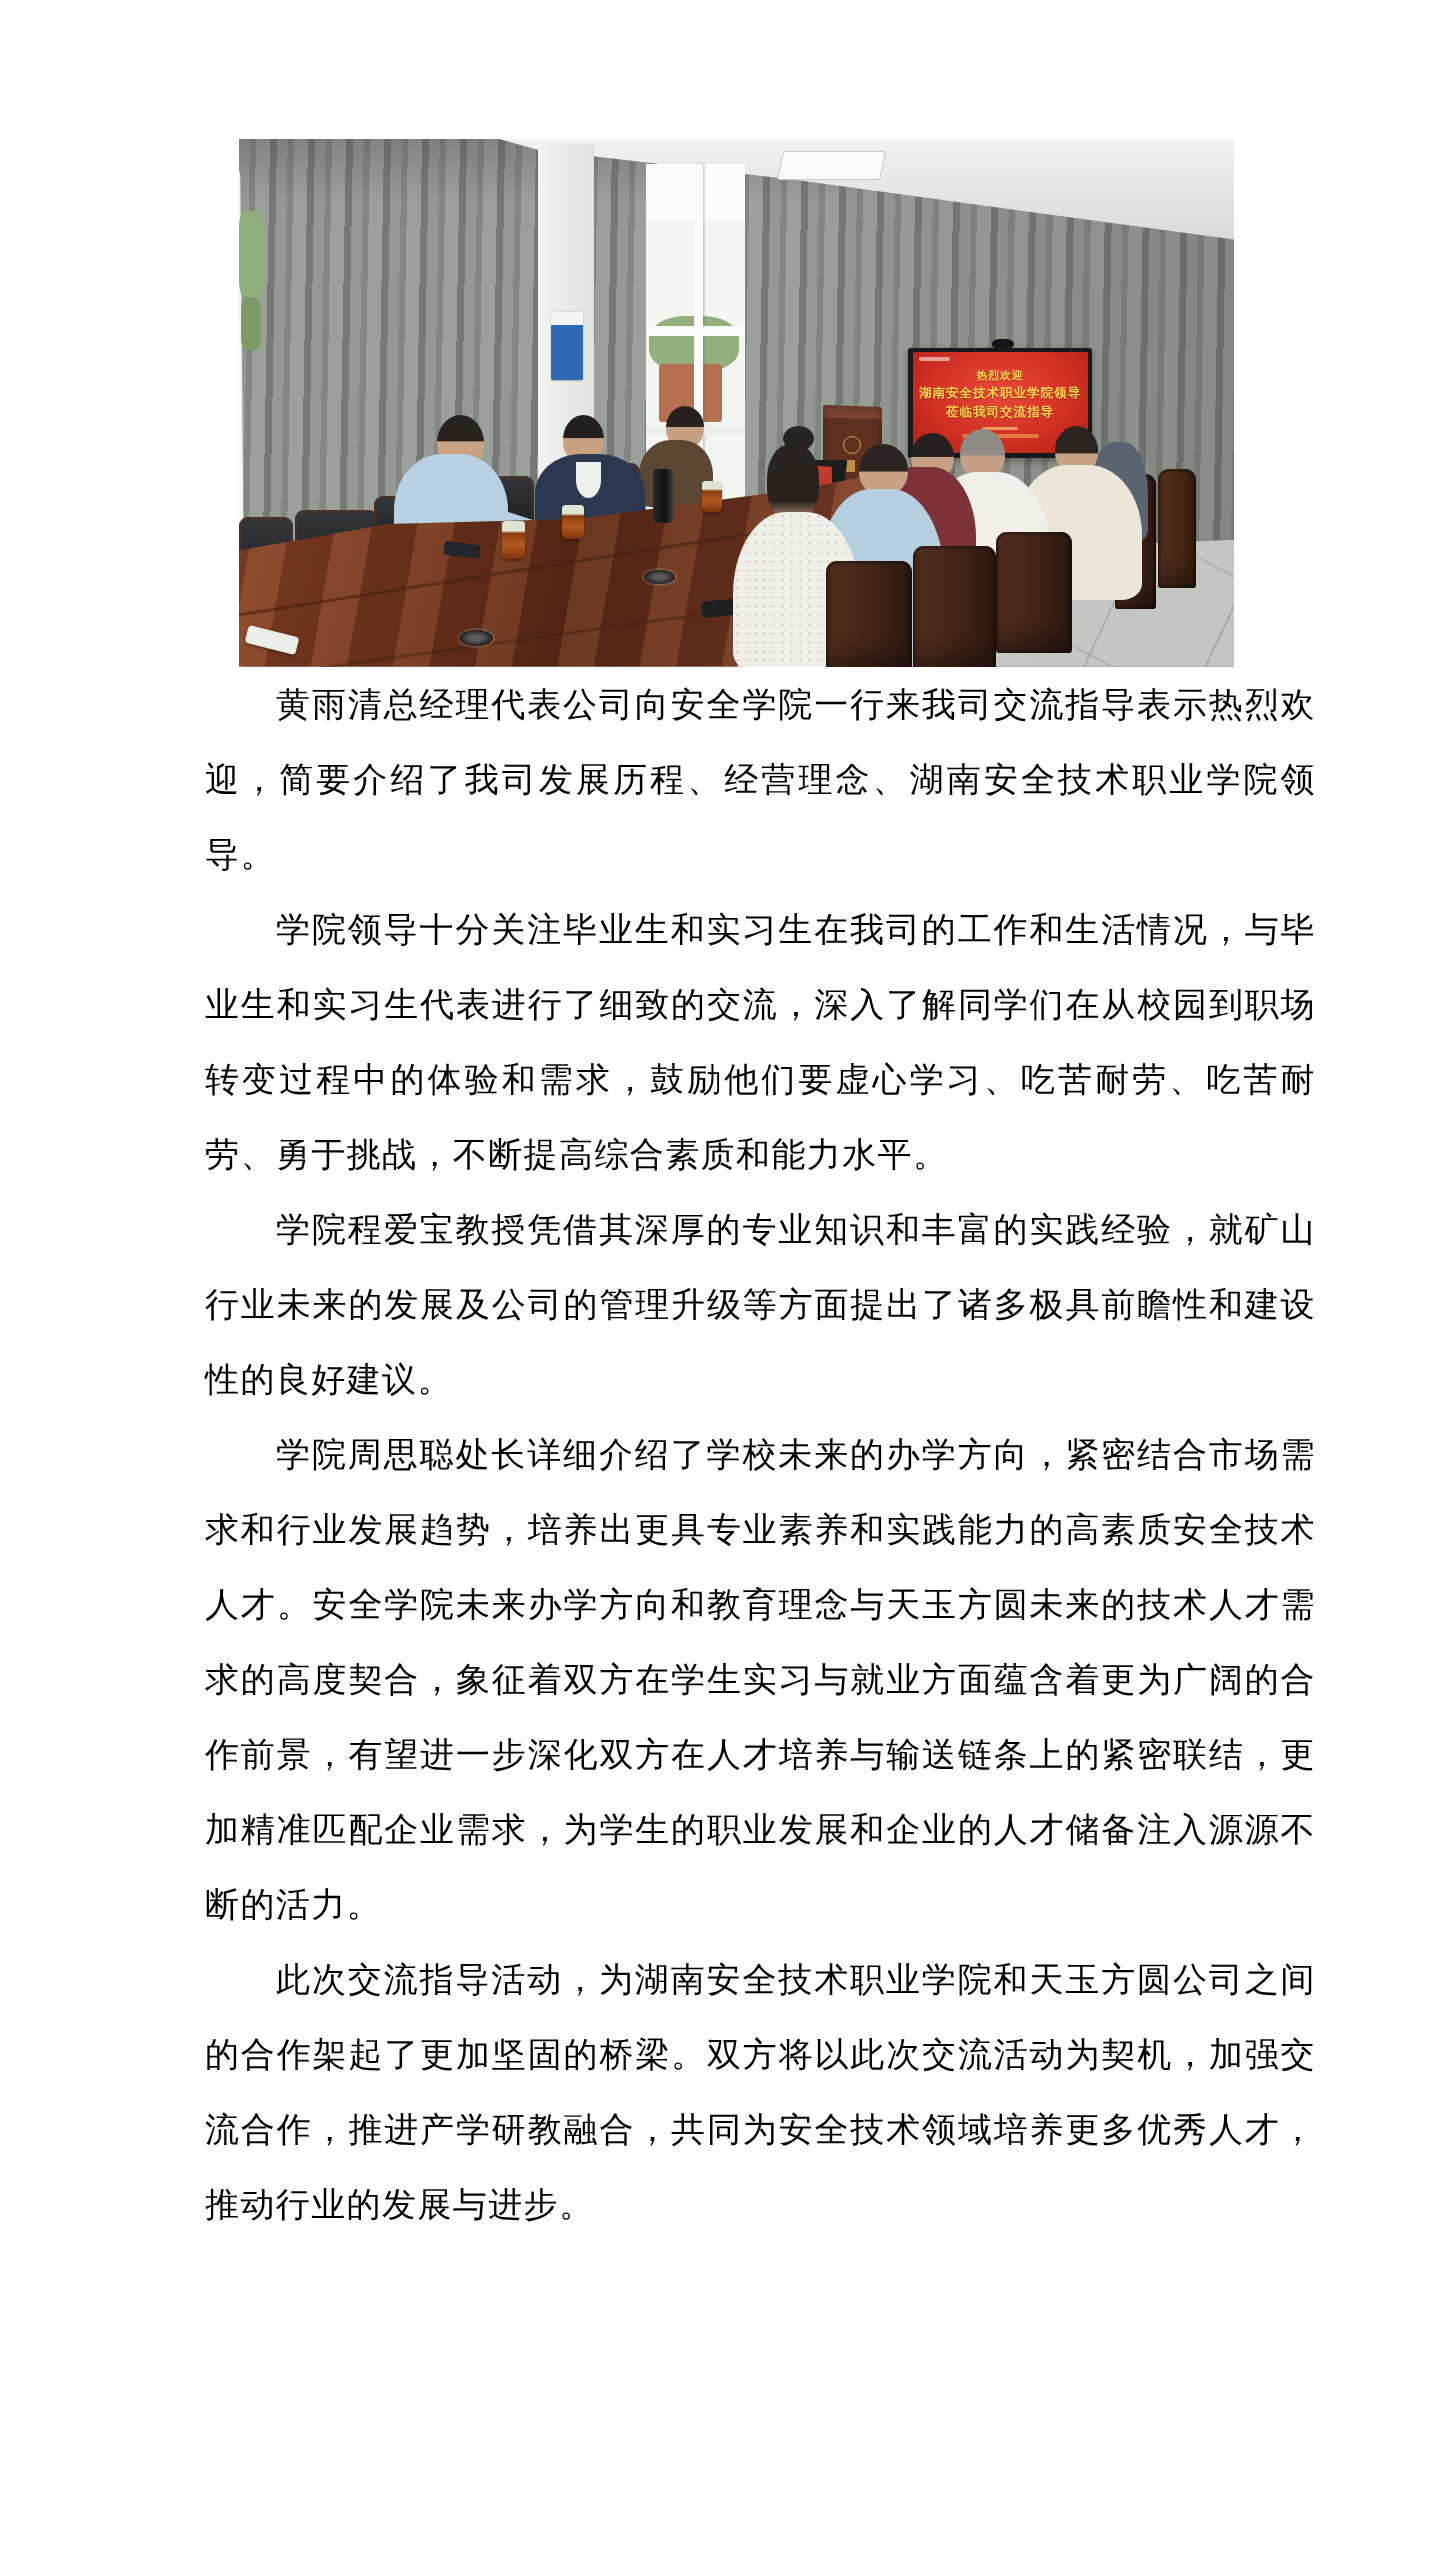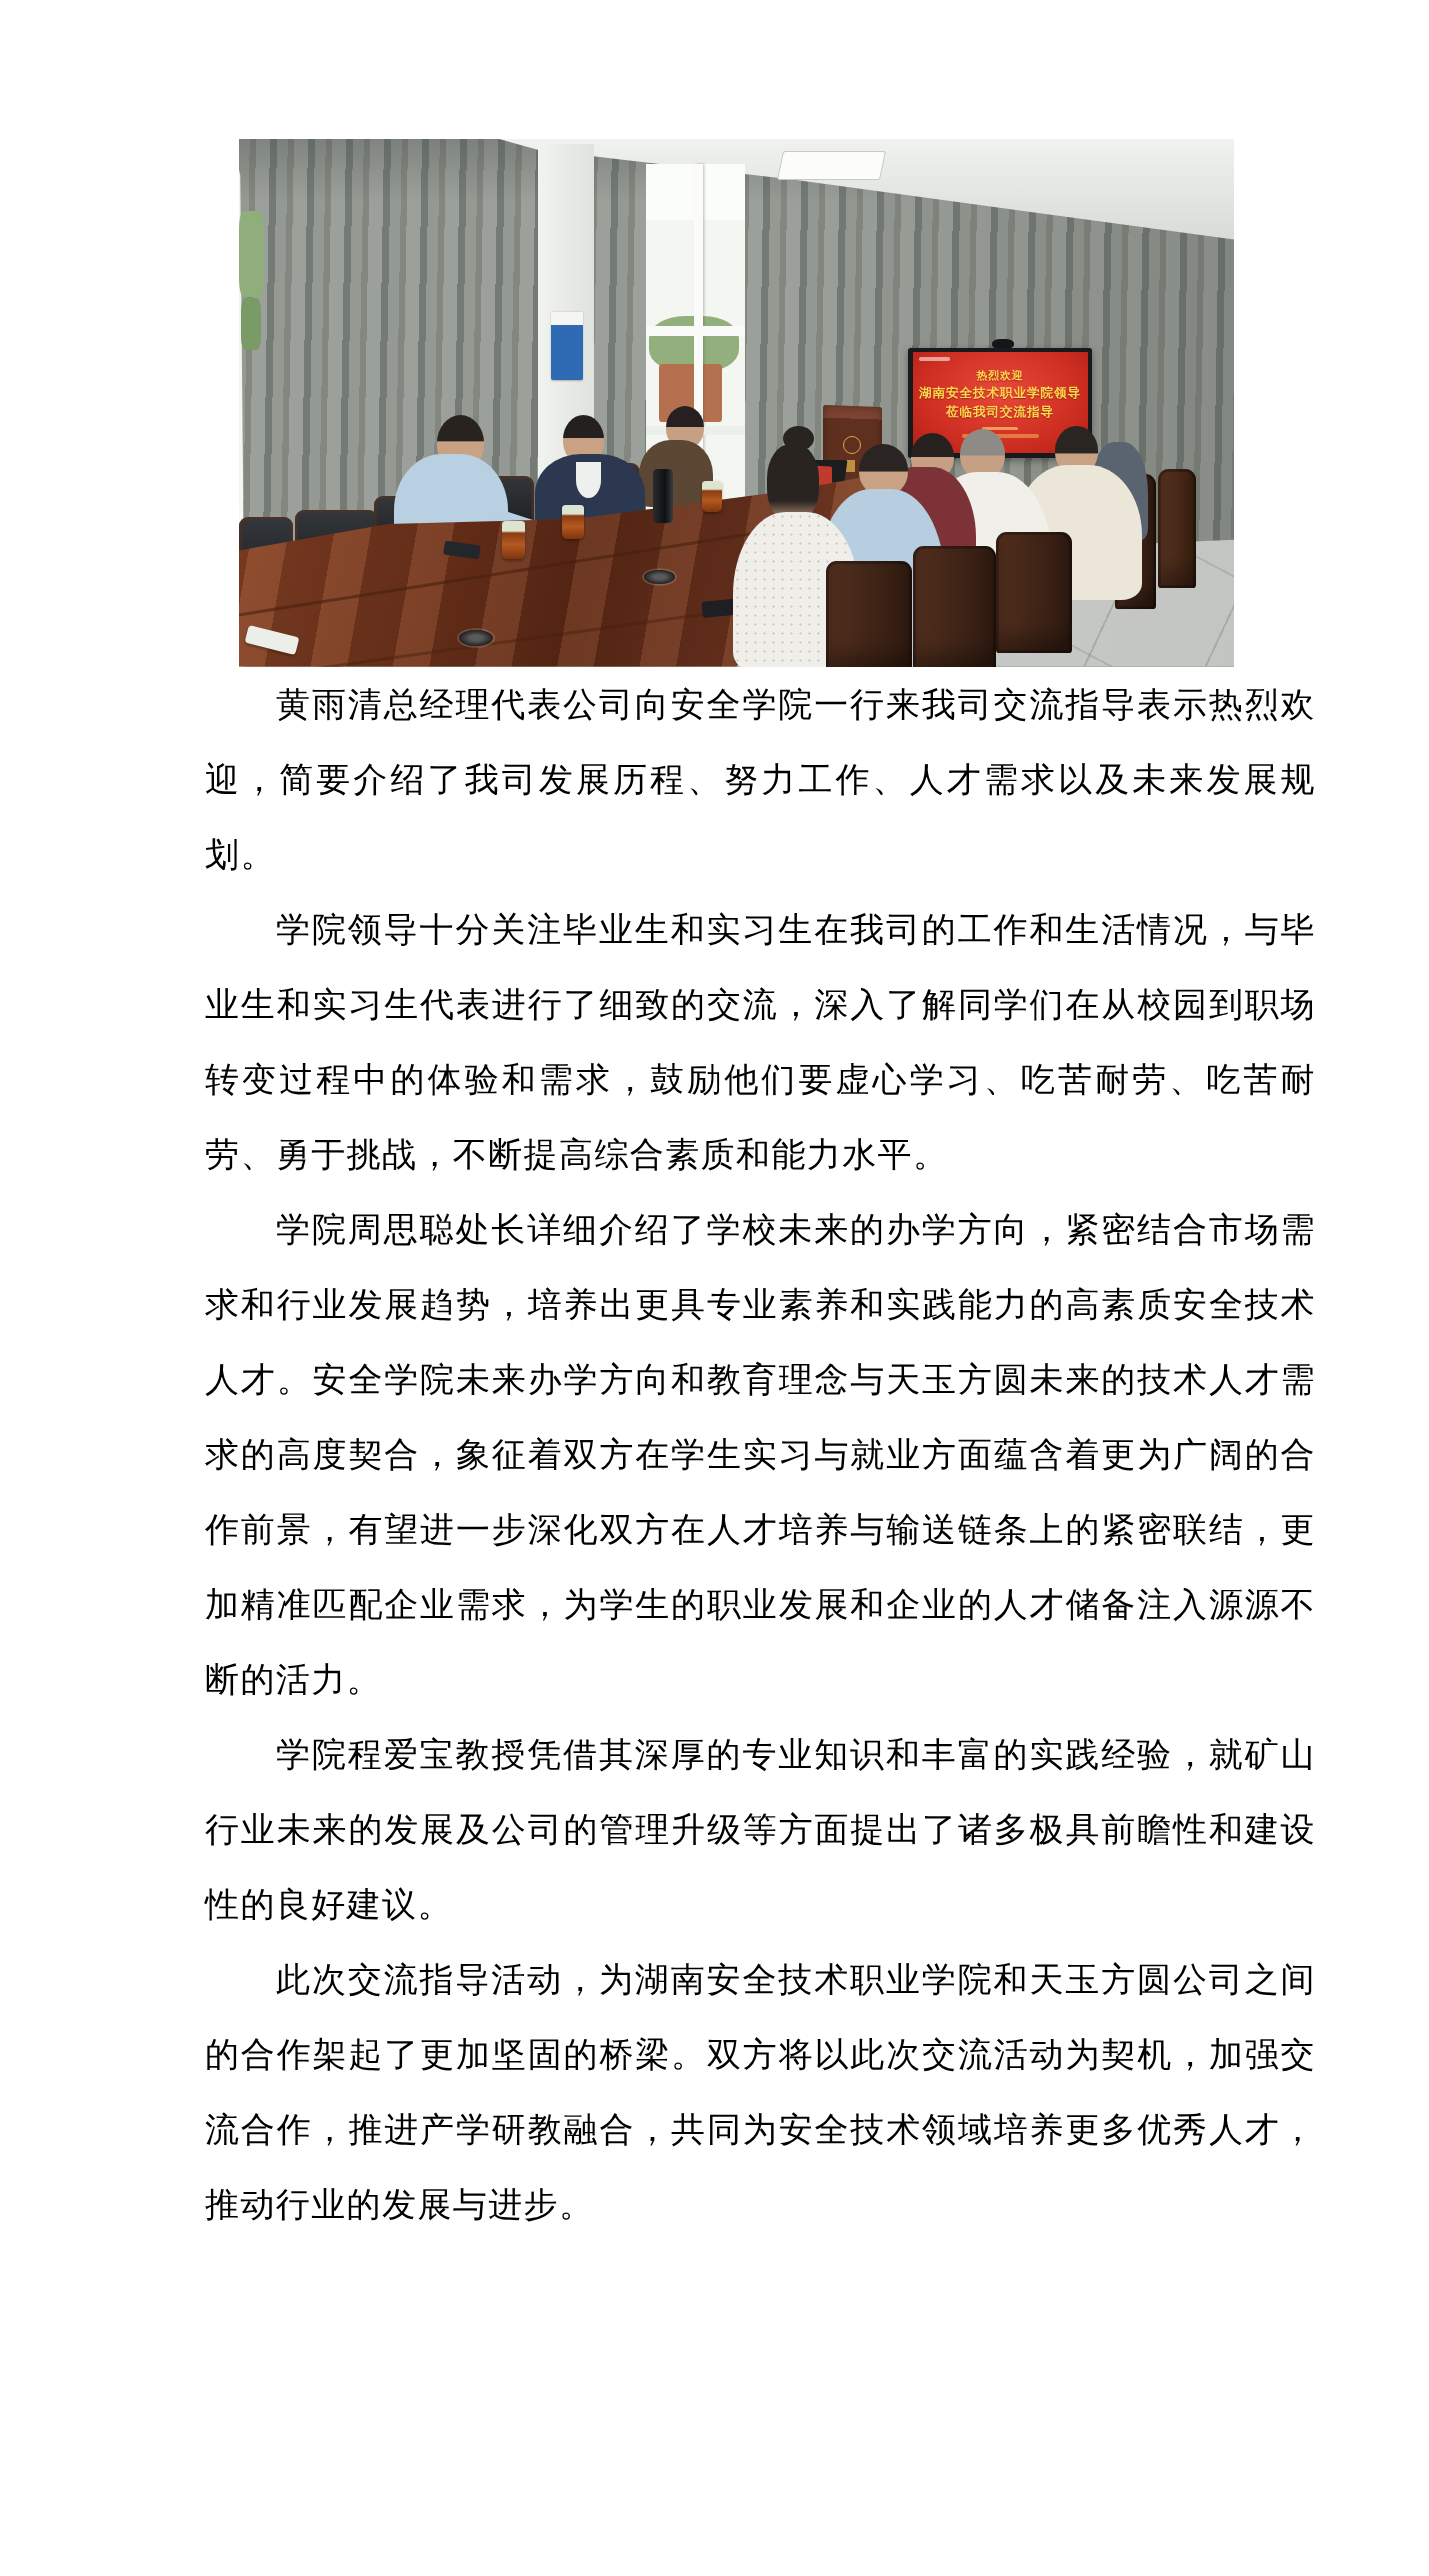--- a/index.html
+++ b/index.html
@@ -186,20 +186,20 @@
     <div class="head" style="left:528px;top:305px;width:52px;height:76px;background:linear-gradient(180deg,#2a2421 75%,#b98f74);border-radius:45% 45% 40% 40%;"></div>
     <div class="torso" style="left:494px;top:373px;width:126px;height:159px;background-color:#efeee8;background-image:radial-gradient(rgba(175,175,168,.55) 0.9px,rgba(0,0,0,0) 1.4px);background-size:9px 9px;"></div>
 
     <div class="chair" style="left:757px;top:393px;width:76px;height:121px;"></div>
     <div class="chair" style="left:674px;top:407px;width:83px;height:124px;"></div>
     <div class="chair" style="left:587px;top:422px;width:86px;height:110px;"></div>
 
     <div class="abs vignette"></div>
   </figure>
 
-  <p class="para">黄雨清总经理代表公司向安全学院一行来我司交流指导表示热烈欢迎，简要介绍了我司发展历程、努力工作、人才需求以及未来发展规划。</p>
+  <p class="para">黄雨清总经理代表公司向安全学院一行来我司交流指导表示热烈欢迎，简要介绍了我司发展历程、经营理念、湖南安全技术职业学院领导。</p>
   <p class="para">学院领导十分关注毕业生和实习生在我司的工作和生活情况，与毕业生和实习生代表进行了细致的交流，深入了解同学们在从校园到职场转变过程中的体验和需求，鼓励他们要虚心学习、吃苦耐劳、吃苦耐劳、勇于挑战，不断提高综合素质和能力水平。</p>
+  <p class="para">学院程爱宝教授凭借其深厚的专业知识和丰富的实践经验，就矿山行业未来的发展及公司的管理升级等方面提出了诸多极具前瞻性和建设性的良好建议。</p>
   <p class="para">学院周思聪处长详细介绍了学校未来的办学方向，紧密结合市场需求和行业发展趋势，培养出更具专业素养和实践能力的高素质安全技术人才。安全学院未来办学方向和教育理念与天玉方圆未来的技术人才需求的高度契合，象征着双方在学生实习与就业方面蕴含着更为广阔的合作前景，有望进一步深化双方在人才培养与输送链条上的紧密联结，更加精准匹配企业需求，为学生的职业发展和企业的人才储备注入源源不断的活力。</p>
-  <p class="para">学院程爱宝教授凭借其深厚的专业知识和丰富的实践经验，就矿山行业未来的发展及公司的管理升级等方面提出了诸多极具前瞻性和建设性的良好建议。</p>
   <p class="para">此次交流指导活动，为湖南安全技术职业学院和天玉方圆公司之间的合作架起了更加坚固的桥梁。双方将以此次交流活动为契机，加强交流合作，推进产学研教融合，共同为安全技术领域培养更多优秀人才，推动行业的发展与进步。</p>
 
 </div>
 
 
 </body></html>

